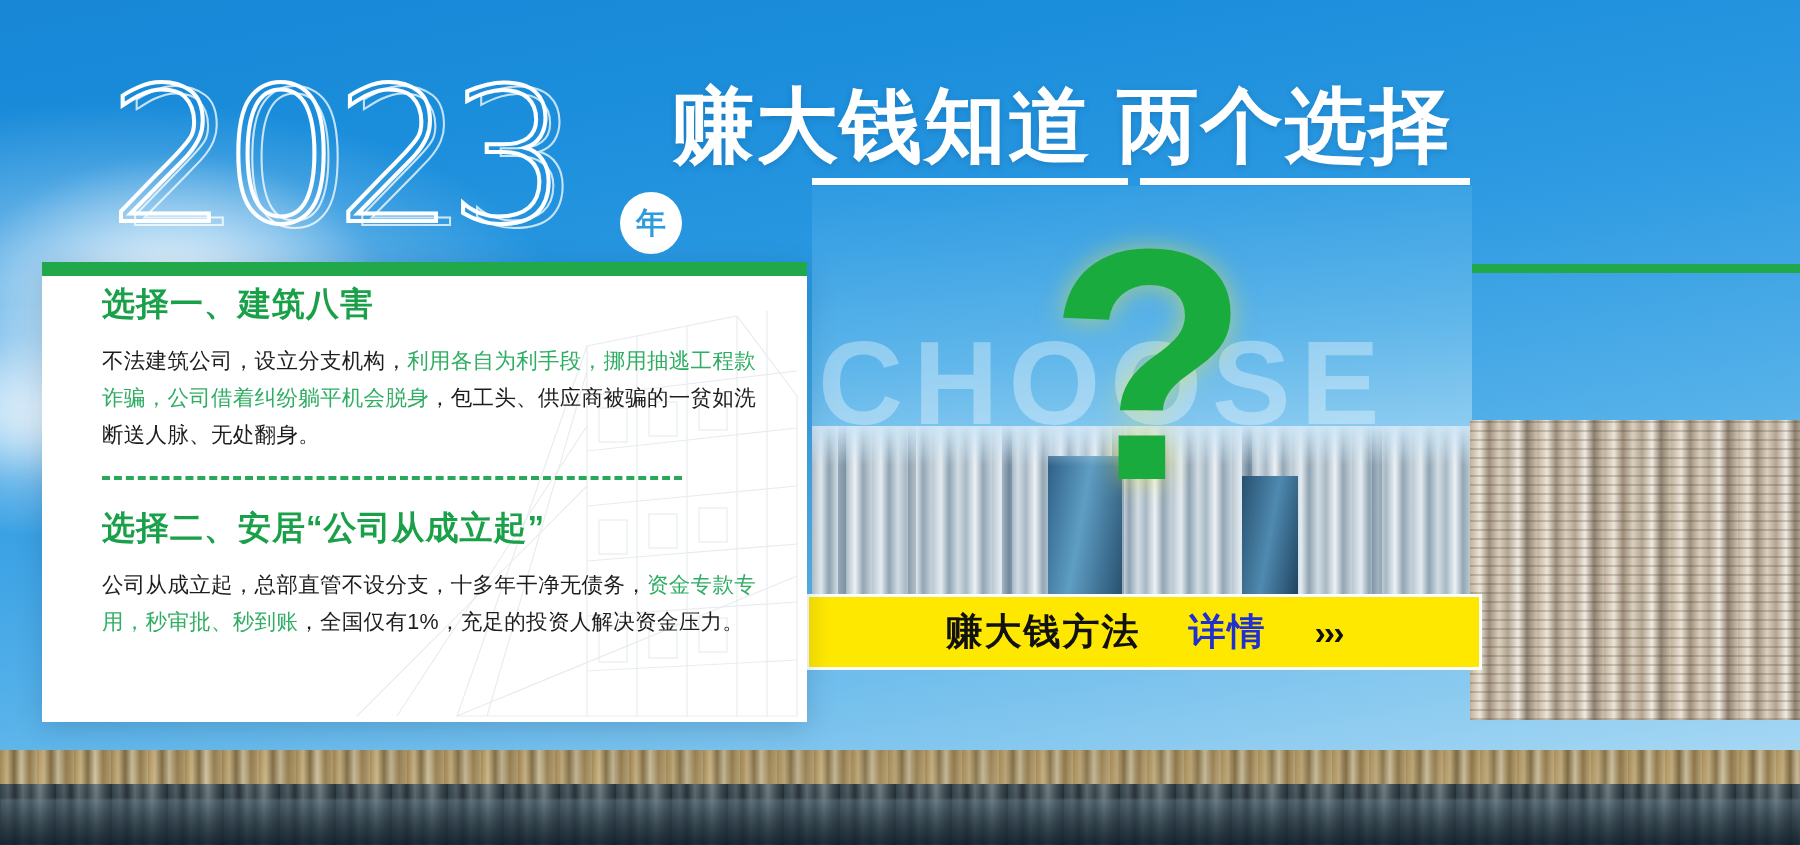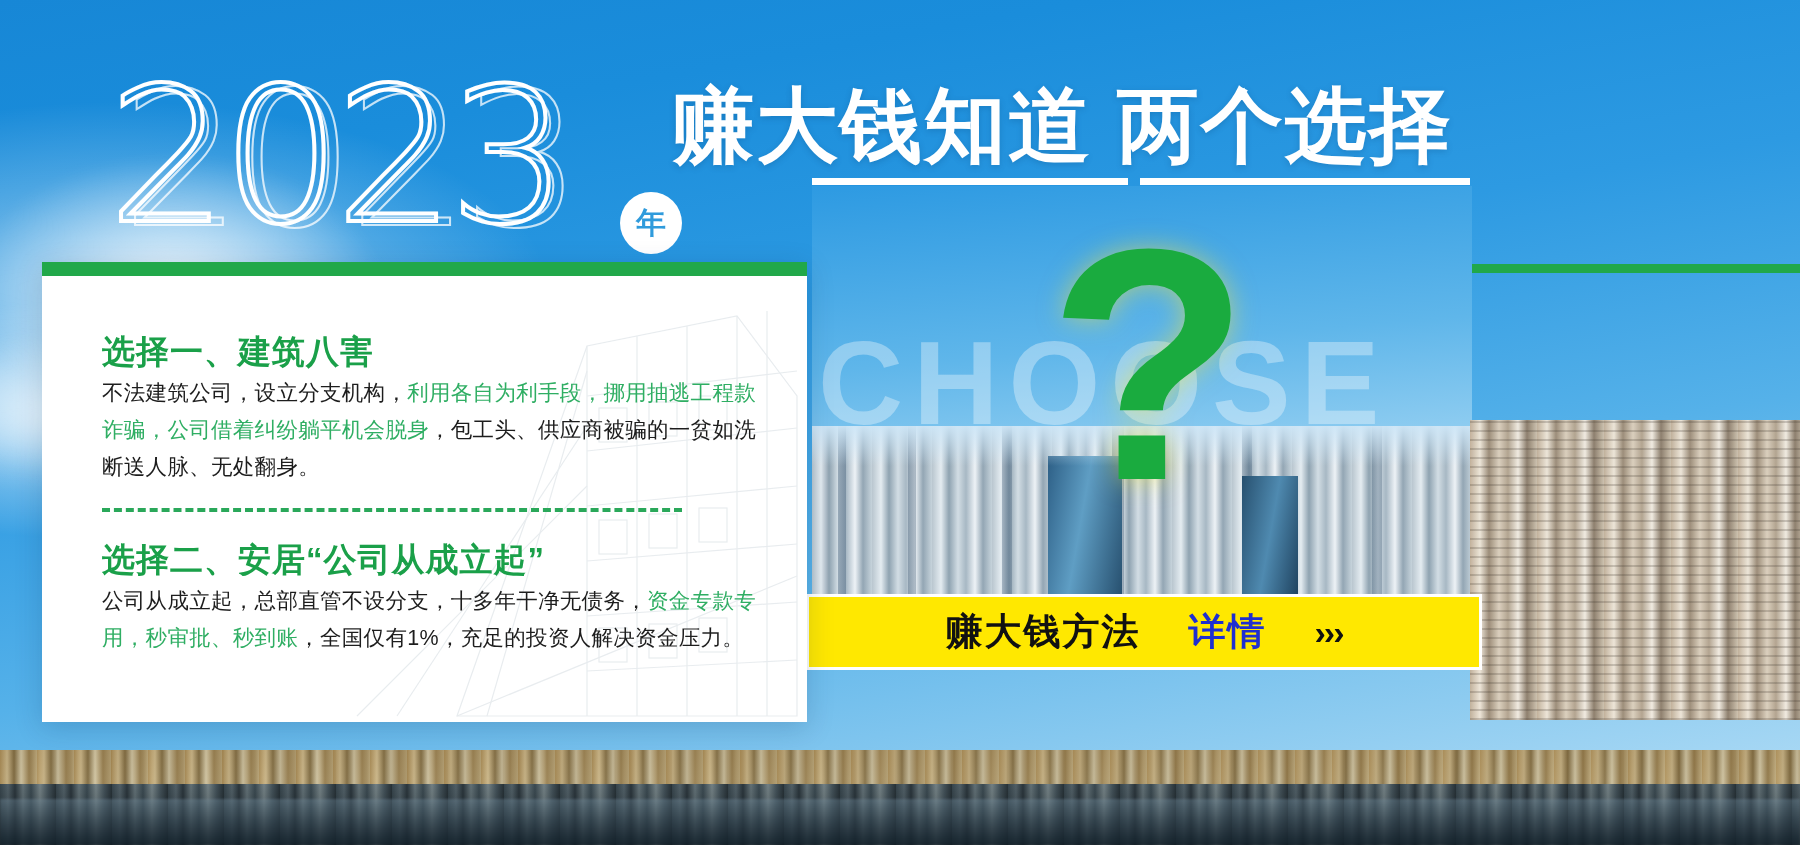--- a/index.html
+++ b/index.html
@@ -102,27 +102,27 @@
     background:#ffffff;
     box-shadow:0 6px 26px rgba(0,40,80,.18);
   }
   .card-topbar { position:absolute; left:0; top:0; width:100%; height:14px; background:#21a84a; }
 
   .blueprint {
     position:absolute; right:0; top:14px; width:470px; height:446px;
     opacity:.55; pointer-events:none; overflow:hidden;
   }
 
-  .card-body { position:relative; padding:68px 42px 0 60px; }
+  .card-body { position:relative; padding:20px 42px 0 60px; }
 
   .sec-title {
     color:#1aa049; font-size:33px; font-weight:700; letter-spacing:1px;
   }
   .sec-body {
-    font-size:21.5px; line-height:1.72; color:#1d1d1d;
+    margin-top:16px; font-size:21.5px; line-height:1.72; color:#1d1d1d;
     letter-spacing:.3px; max-width:672px;
   }
   .hl { color:#2fae63; }
 
   .dashed {
     margin:22px 0 0 0; height:0;
     border-top:4px dashed #2aa85a; width:580px;
   }
   .sec2 { margin-top:26px; }
 

